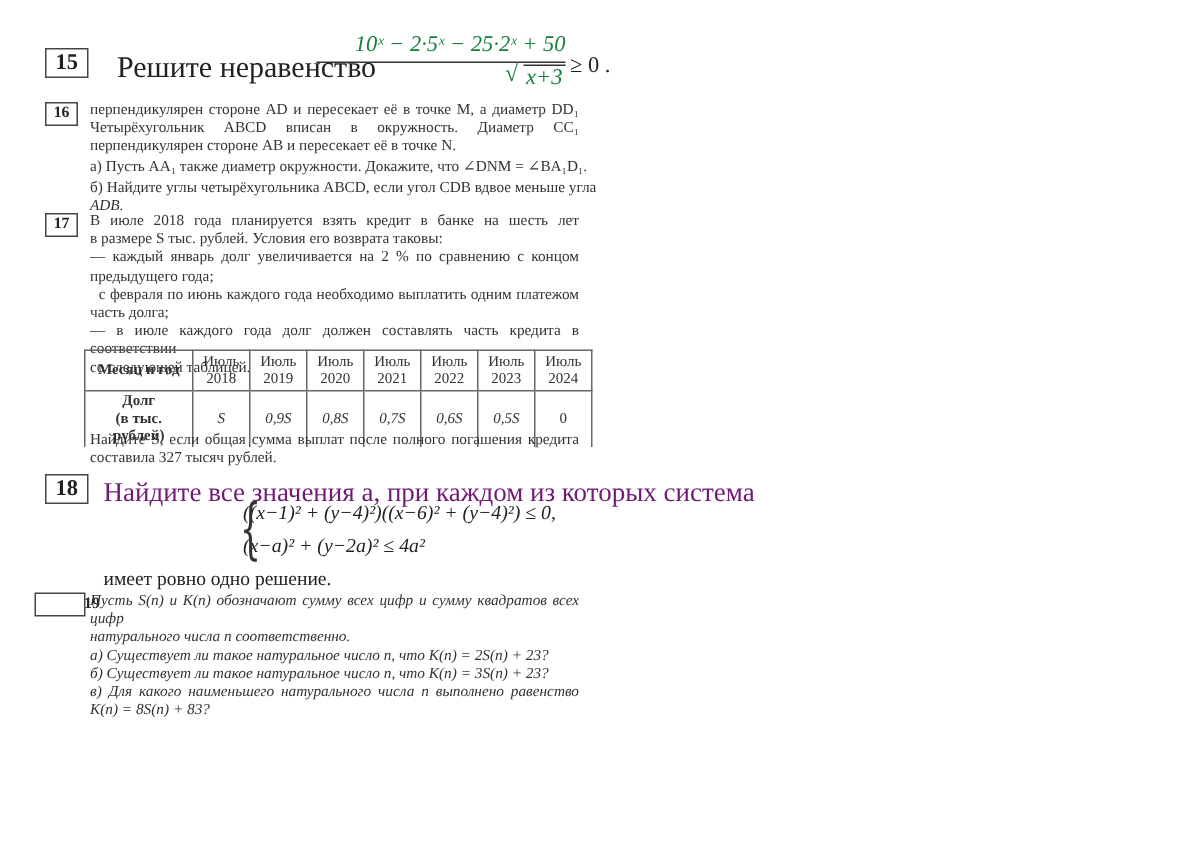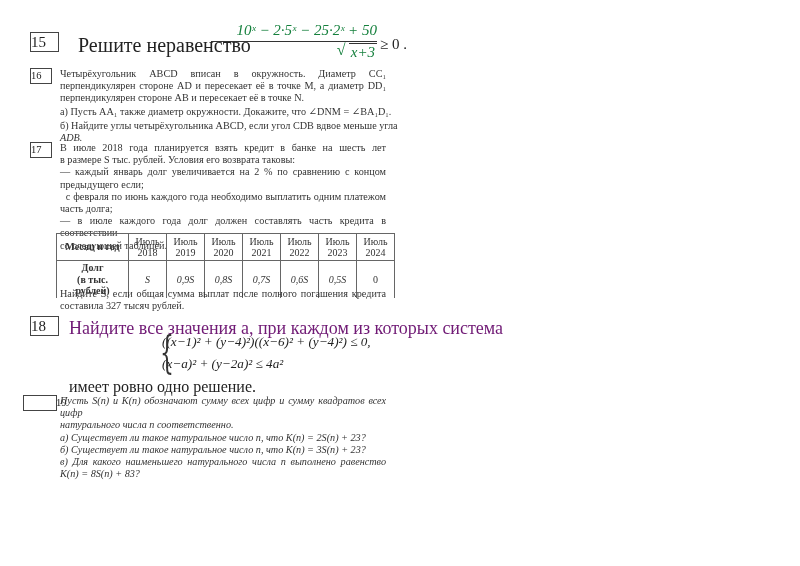--- a/index.html
+++ b/index.html
@@ -1,20 +1,20 @@
 <!DOCTYPE html>
 <html><head>
 <meta charset="utf-8">
 <style>
   html, body { margin:0; padding:0; background:#ffffff; }
   body { width:800px; height:566px; position:relative; overflow:hidden;
          font-family:"Liberation Serif","DejaVu Serif",serif; color:#2a2a2a; }
   .page { position:absolute; left:0; top:0; width:800px; height:566px; background:#fff; }
   .numbox { position:absolute; border:1.3px solid #444; background:#fff;
-            font-weight:normal; text-align:left; color:#222; box-sizing:border-box; }
+            font-weight:bold; text-align:center; color:#222; box-sizing:border-box; }
   .nb-big { width:29px; height:20px; font-size:15px; line-height:18px; }
   .nb-small { width:22px; height:16px; font-size:10.5px; line-height:14px; }
   .task { position:absolute; font-size:10.2px; line-height:12.2px; color:#333; }
   .line { display:block; white-space:nowrap; }
   .jline { display:block; text-align:justify; text-align-last:justify; }
   i, .it { font-style:italic; }
   
   .t15 { position:absolute; left:78px; top:22px; font-size:20px; color:#222; }
   .frac { position:absolute; left:211px; top:22px; width:166px; text-align:right; font-size:15px; color:#15803d; }
   .frac .num { display:block; white-space:nowrap; padding-bottom:2px; border-bottom:1.2px solid #333; }
@@ -27,53 +27,53 @@
   table.debt { position:absolute; left:56px; top:233px; border-collapse:collapse;
                font-size:10px; line-height:11.5px; color:#333; }
   table.debt td { border:1px solid #666; text-align:center; padding:1px 2px; }
   table.debt tr:last-child td { border-bottom:none; }
   table.debt .hdr { font-weight:bold; width:67px; }
   table.debt .yr { width:33px; }
   
   .t18 { position:absolute; left:69px; top:318px; font-size:18px; color:#701a75; }
   .sys { position:absolute; left:162px; top:331px; font-size:13.2px; line-height:22px; color:#222; }
   .brace { position:absolute; left:-9px; top:0px; font-size:44px; line-height:44px; transform:scaleX(0.5); color:#333; font-family:"DejaVu Serif",serif; }
-  .t18b { position:absolute; left:69px; top:378px; font-size:16px; color:#222; }
+  .t18b { position:absolute; left:69px; top:378px; font-size:13px; color:#222; }
 </style>
 </head>
 <body>
 
 <div class="page">
 
   <div class="numbox nb-big" style="left:30px;top:32px;">15</div>
   <div class="t15" style="top:34px;">Решите неравенство</div>
   <div class="frac">
     <span class="num it">10ˣ − 2·5ˣ − 25·2ˣ + 50</span>
     <span class="den">
       <span class="sqrt"><span class="sym">√</span><span class="rad it">x+3</span></span>
     </span>
   </div>
   <div class="geq">≥ 0 .</div>
 
   <div class="numbox nb-small" style="left:30px;top:68px;">16</div>
   <div class="task" style="left:60px;top:68px;width:326px;">
+    <span class="jline">перпендикулярен стороне AD и пересекает её в точке M, а диаметр DD₁</span>
     <span class="jline">Четырёхугольник ABCD вписан в окружность. Диаметр CC₁</span>
-    <span class="jline">перпендикулярен стороне AD и пересекает её в точке M, а диаметр DD₁</span>
     <span class="line">перпендикулярен стороне AB и пересекает её в точке N.</span>
     <span class="line" style="margin-top:1px">а) Пусть AA₁ также диаметр окружности. Докажите, что ∠DNM = ∠BA₁D₁.</span>
     <span class="line" style="margin-top:2px">б) Найдите углы четырёхугольника ABCD, если угол CDB вдвое меньше угла</span>
     <span class="line it">ADB.</span>
   </div>
 
   <div class="numbox nb-small" style="left:30px;top:142px;">17</div>
   <div class="task" style="left:60px;top:142px;width:326px;">
     <span class="jline">В июле 2018 года планируется взять кредит в банке на шесть лет</span>
     <span class="line">в размере S тыс. рублей. Условия его возврата таковы:</span>
     <span class="jline">— каждый январь долг увеличивается на 2 % по сравнению с концом</span>
-    <span class="line">предыдущего если;</span>
+    <span class="line">предыдущего года;</span>
     <span class="jline" style="white-space:pre">  с февраля по июнь каждого года необходимо выплатить одним платежом</span>
     <span class="line">часть долга;</span>
     <span class="jline">— в июле каждого года долг должен составлять часть кредита в соответствии</span>
     <span class="line">со следующей таблицей.</span>
   </div>
 
   <table class="debt">
     <tbody>
         <tr>
       <td class="hdr" style="height:24px;">Месяц и год</td>

